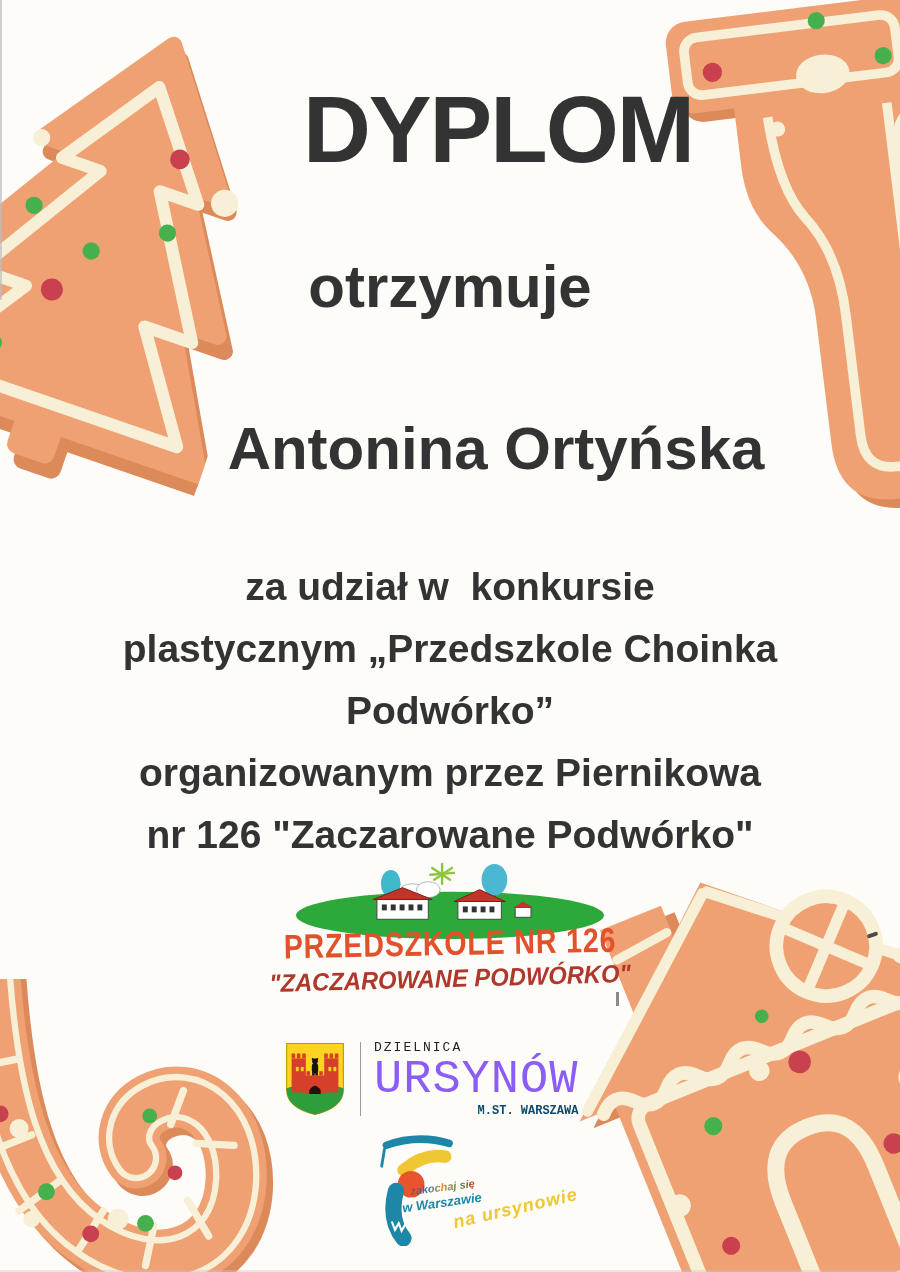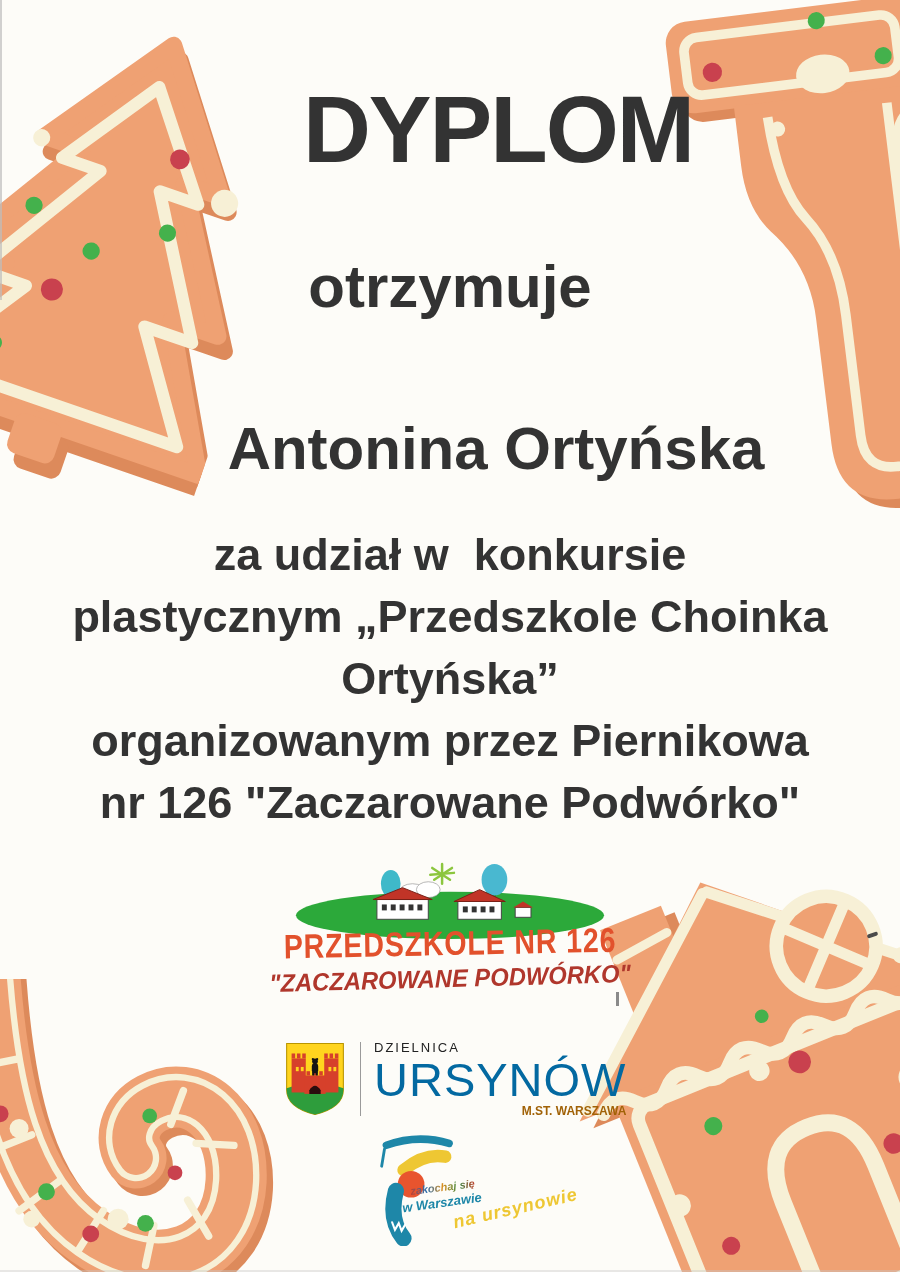--- a/index.html
+++ b/index.html
@@ -15,46 +15,46 @@
     position:relative; width:900px; height:1272px; overflow:hidden;
     background:var(--paper);
     font-family:"Liberation Sans", sans-serif; color:var(--ink);
   }
   .abs{position:absolute;}
   .ctr{left:0; width:900px; text-align:center;}
 
   .title{top:78px; font-size:94px; font-weight:700; letter-spacing:-2px; line-height:1.1;margin-left:48px;}
   .subtitle{top:252px; font-size:60px; font-weight:700;}
   .recipient{top:414px; font-size:60px; font-weight:700;padding-left:46px;}
-  .bodytext{top:524px; font-size:45px; font-weight:700; line-height:62px;}
+  .bodytext{top:556px; font-size:39px; font-weight:700; line-height:62px;}
   .bodytext div{white-space:pre;}
 
   
   .deco{position:absolute; pointer-events:none;}
   .deco svg{display:block; width:100%; height:auto;}
   .deco-tree{left:-74px; top:12px; width:332px; transform:rotate(19deg);}
   .deco-stocking{right:-55px; top:-6px; width:268px; transform:rotate(-7deg);}
   .deco-cane{left:-42px; bottom:-34px; width:316px;}
   .deco-house{right:-95px; bottom:-45px; width:430px; transform:rotate(-22deg);}
 
   
   .hill{left:292px; top:862px; width:316px;}
   .preschool-name{top:924px; font-size:34px; font-weight:700; color:var(--preschool-red);
     letter-spacing:1px; transform:scaleX(.84) rotate(-1deg);}
   .preschool-motto{top:964px; font-size:25px; font-weight:700; font-style:italic;
     color:var(--motto-red); transform:scaleX(.95) rotate(-1.5deg);}
 
   
-  .district{left:283px; top:1040px; display:flex; align-items:center; gap:13px;}
+  .district{left:283px; top:1040px; display:flex; align-items:center; gap:13px;font-family:Liberation Mono, monospace;}
   .district .crest{width:64px; height:78px;}
   .district .sep{width:1px; height:74px; background:#9a9a9a;}
   .district .txt{display:flex; flex-direction:column; line-height:1;}
   .district .lbl{font-size:13px; letter-spacing:2px; color:#222; margin-bottom:2px;}
-  .district .nm{font-size:47px; font-weight:400; letter-spacing:1px; color:#0369a1;}
-  .district .city{font-size:12px; font-weight:700; color:#a16207; text-align:right; margin-top:2px;}
+  .district .nm{font-size:47px; font-weight:400; letter-spacing:1px; color:#8b5cf6;}
+  .district .city{font-size:12px; font-weight:700; color:#0c4a6e; text-align:right; margin-top:2px;}
 
   
   .wlogo{left:375px; top:1132px; width:95px;}
   .wline1{left:410px; top:1181px; font-size:11px; font-weight:700; font-style:italic;
     transform:rotate(-7deg); color:#b3452c;
     background:linear-gradient(90deg,#c2402c,#2b6fae,#d98e1f,#3b8a46,#c2402c);
     -webkit-background-clip:text; background-clip:text; -webkit-text-fill-color:transparent;}
   .wline2{left:402px; top:1195px; font-size:13px; font-weight:700; font-style:italic;
     transform:rotate(-8deg); color:var(--warsaw-teal);}
   .wtag{left:452px; top:1198px; font-size:18px; font-weight:700; font-style:italic;
@@ -182,21 +182,21 @@
       <circle cx="198" cy="410" r="8" fill="var(--dot-green)"></circle>
     </svg>
   </div>
 
   <div class="abs ctr title">DYPLOM</div>
   <div class="abs ctr subtitle">otrzymuje</div>
   <div class="abs ctr recipient">Antonina Ortyńska</div>
   <div class="abs ctr bodytext">
     <div>za udział w  konkursie</div>
     <div>plastycznym „Przedszkole Choinka</div>
-    <div>Ortyńska”</div>
+    <div>Podwórko”</div>
     <div>organizowanym przez Piernikowa</div>
     <div>nr 126 "Zaczarowane Podwórko"</div>
   </div>
 
   <div class="abs hill">
     <svg viewBox="0 0 320 80">
       <ellipse cx="160" cy="54" rx="156" ry="24" fill="var(--hill-green)"></ellipse>
       <line x1="100" y1="34" x2="100" y2="48" stroke="#2f7a1f" stroke-width="3"></line>
       <ellipse cx="100" cy="22" rx="10" ry="14" fill="#3fb9c9"></ellipse>
       <line x1="205" y1="32" x2="205" y2="48" stroke="#2f7a1f" stroke-width="3"></line>

